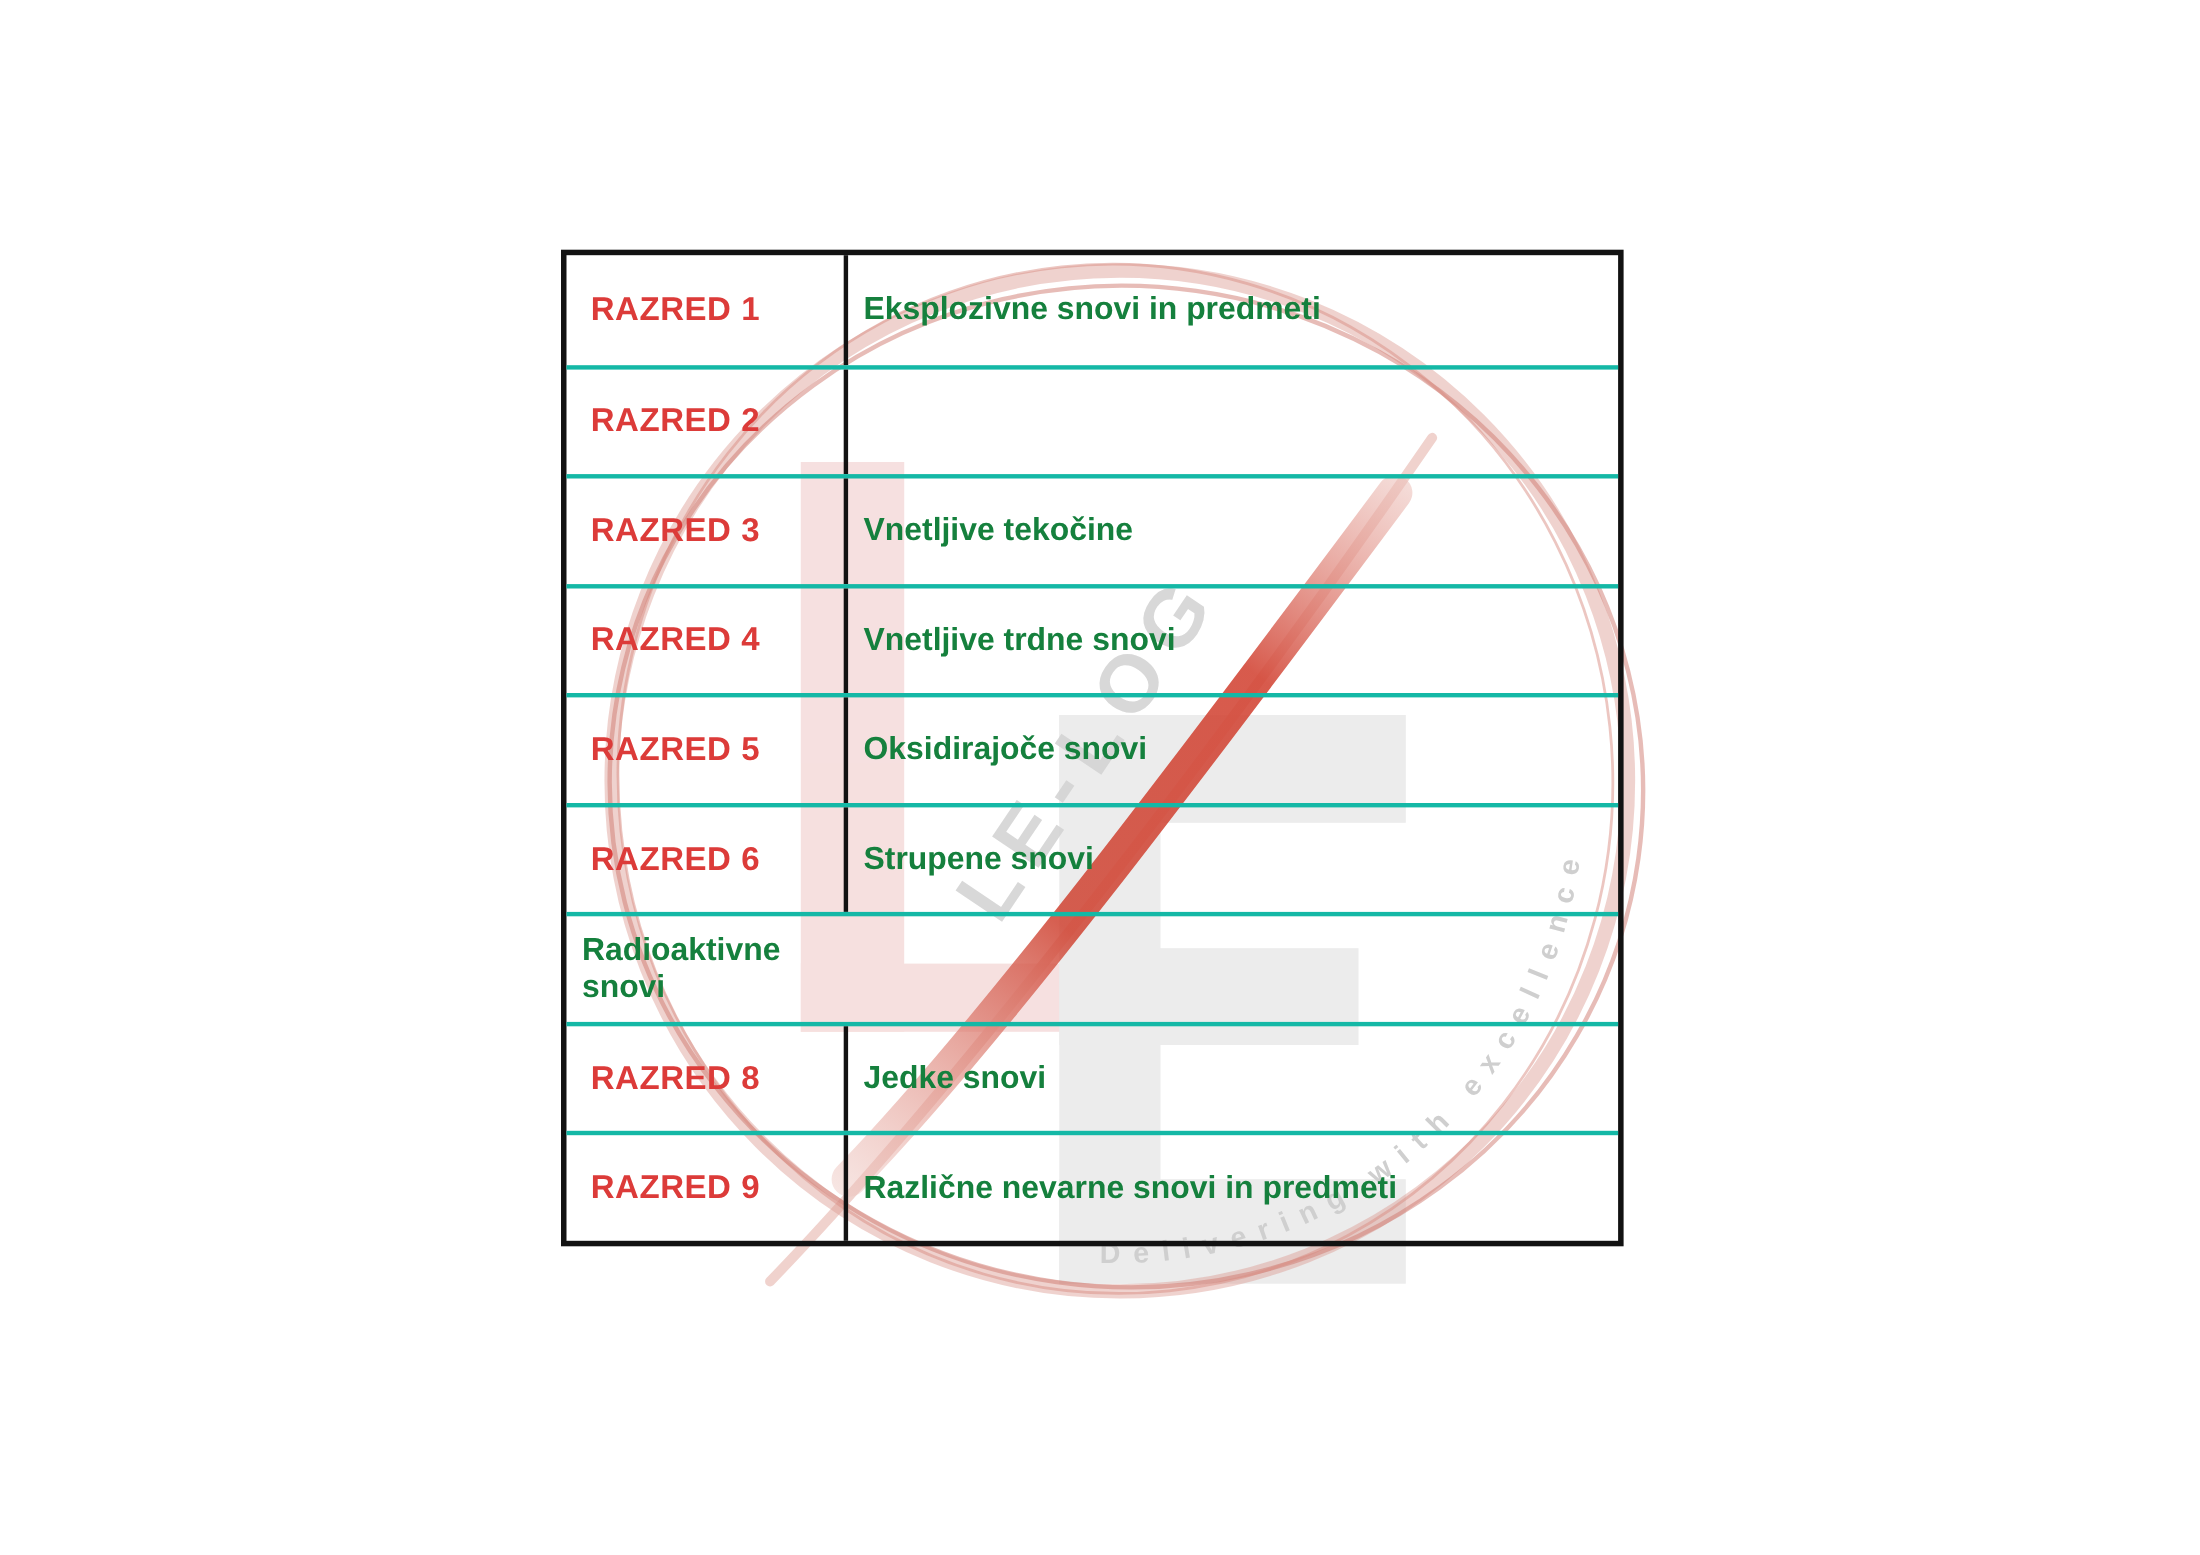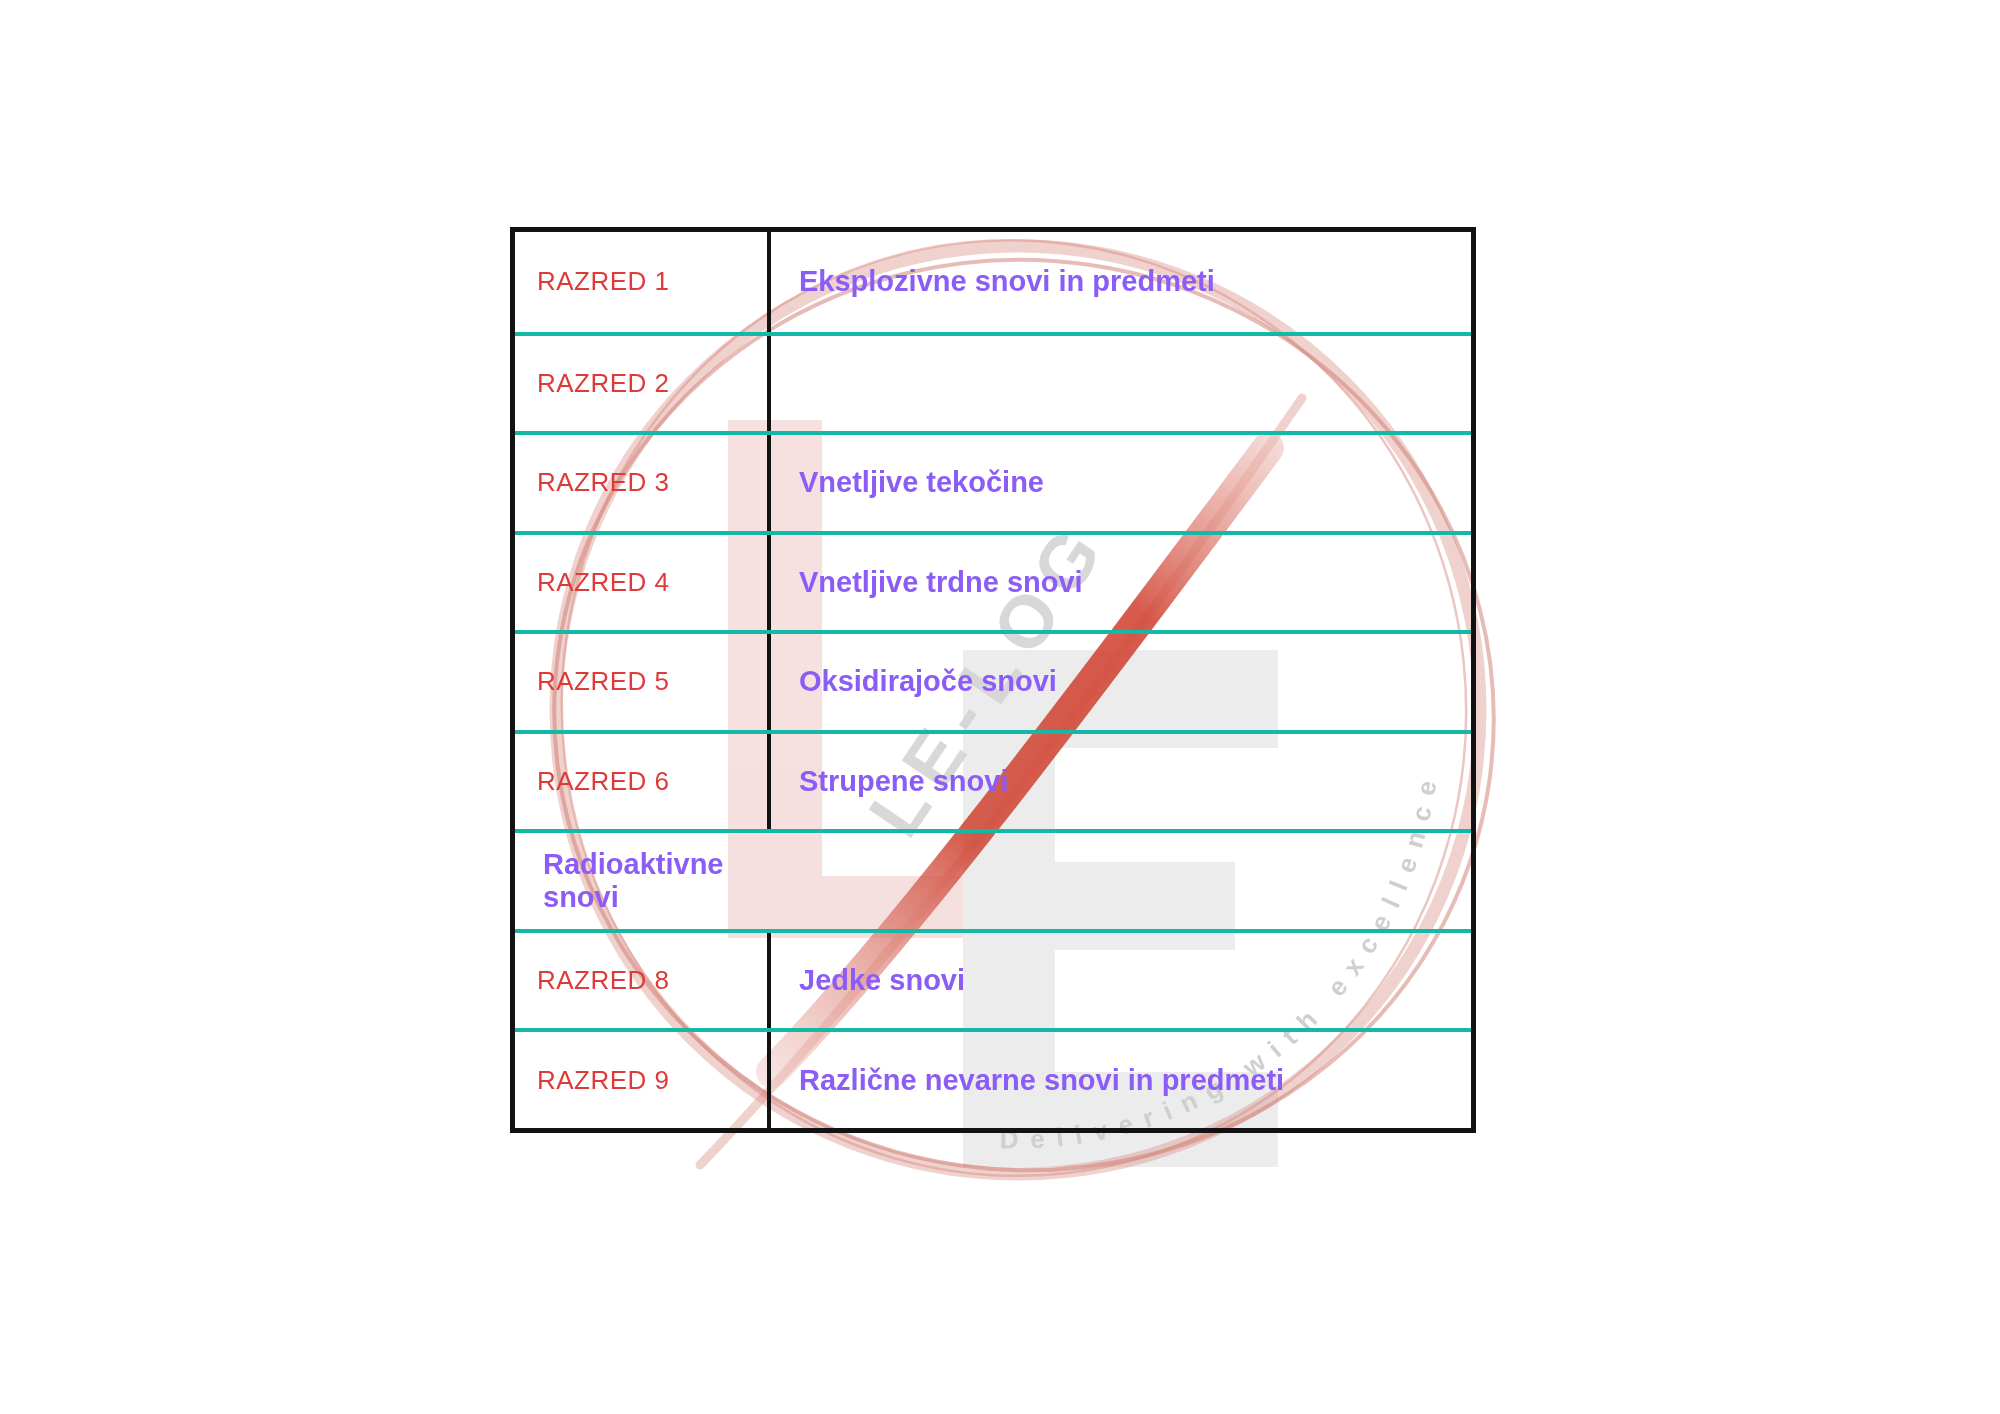--- a/index.html
+++ b/index.html
@@ -51,30 +51,30 @@
   .adr-row:first-child { border-top: none; }
   .cell {
     display: flex;
     align-items: center;
     box-sizing: border-box;
     background: transparent;
   }
   .cell.label {
     border-right: 4px solid #121212;
     padding-left: 22px;
-    font-size: 26px;
-    font-weight: normal;
+    font-size: 30px;
+    font-weight: bold;
     color: #dc3b39;
     letter-spacing: 0.5px;
   }
   .cell.desc {
-    padding-left: 28px;
+    padding-left: 14px;
     font-size: 29px;
     font-weight: bold;
-    color: #8b5cf6;
+    color: #15803d;
   }
 </style>
 </head>
 <body>
 
 <div id="canvas">
 
   <svg id="watermark" viewBox="0 0 2000 1414" xmlns="http://www.w3.org/2000/svg" aria-hidden="true">
     <defs>
       <linearGradient id="swooshGrad" gradientUnits="userSpaceOnUse" x1="1280" y1="420" x2="760" y2="1090">

